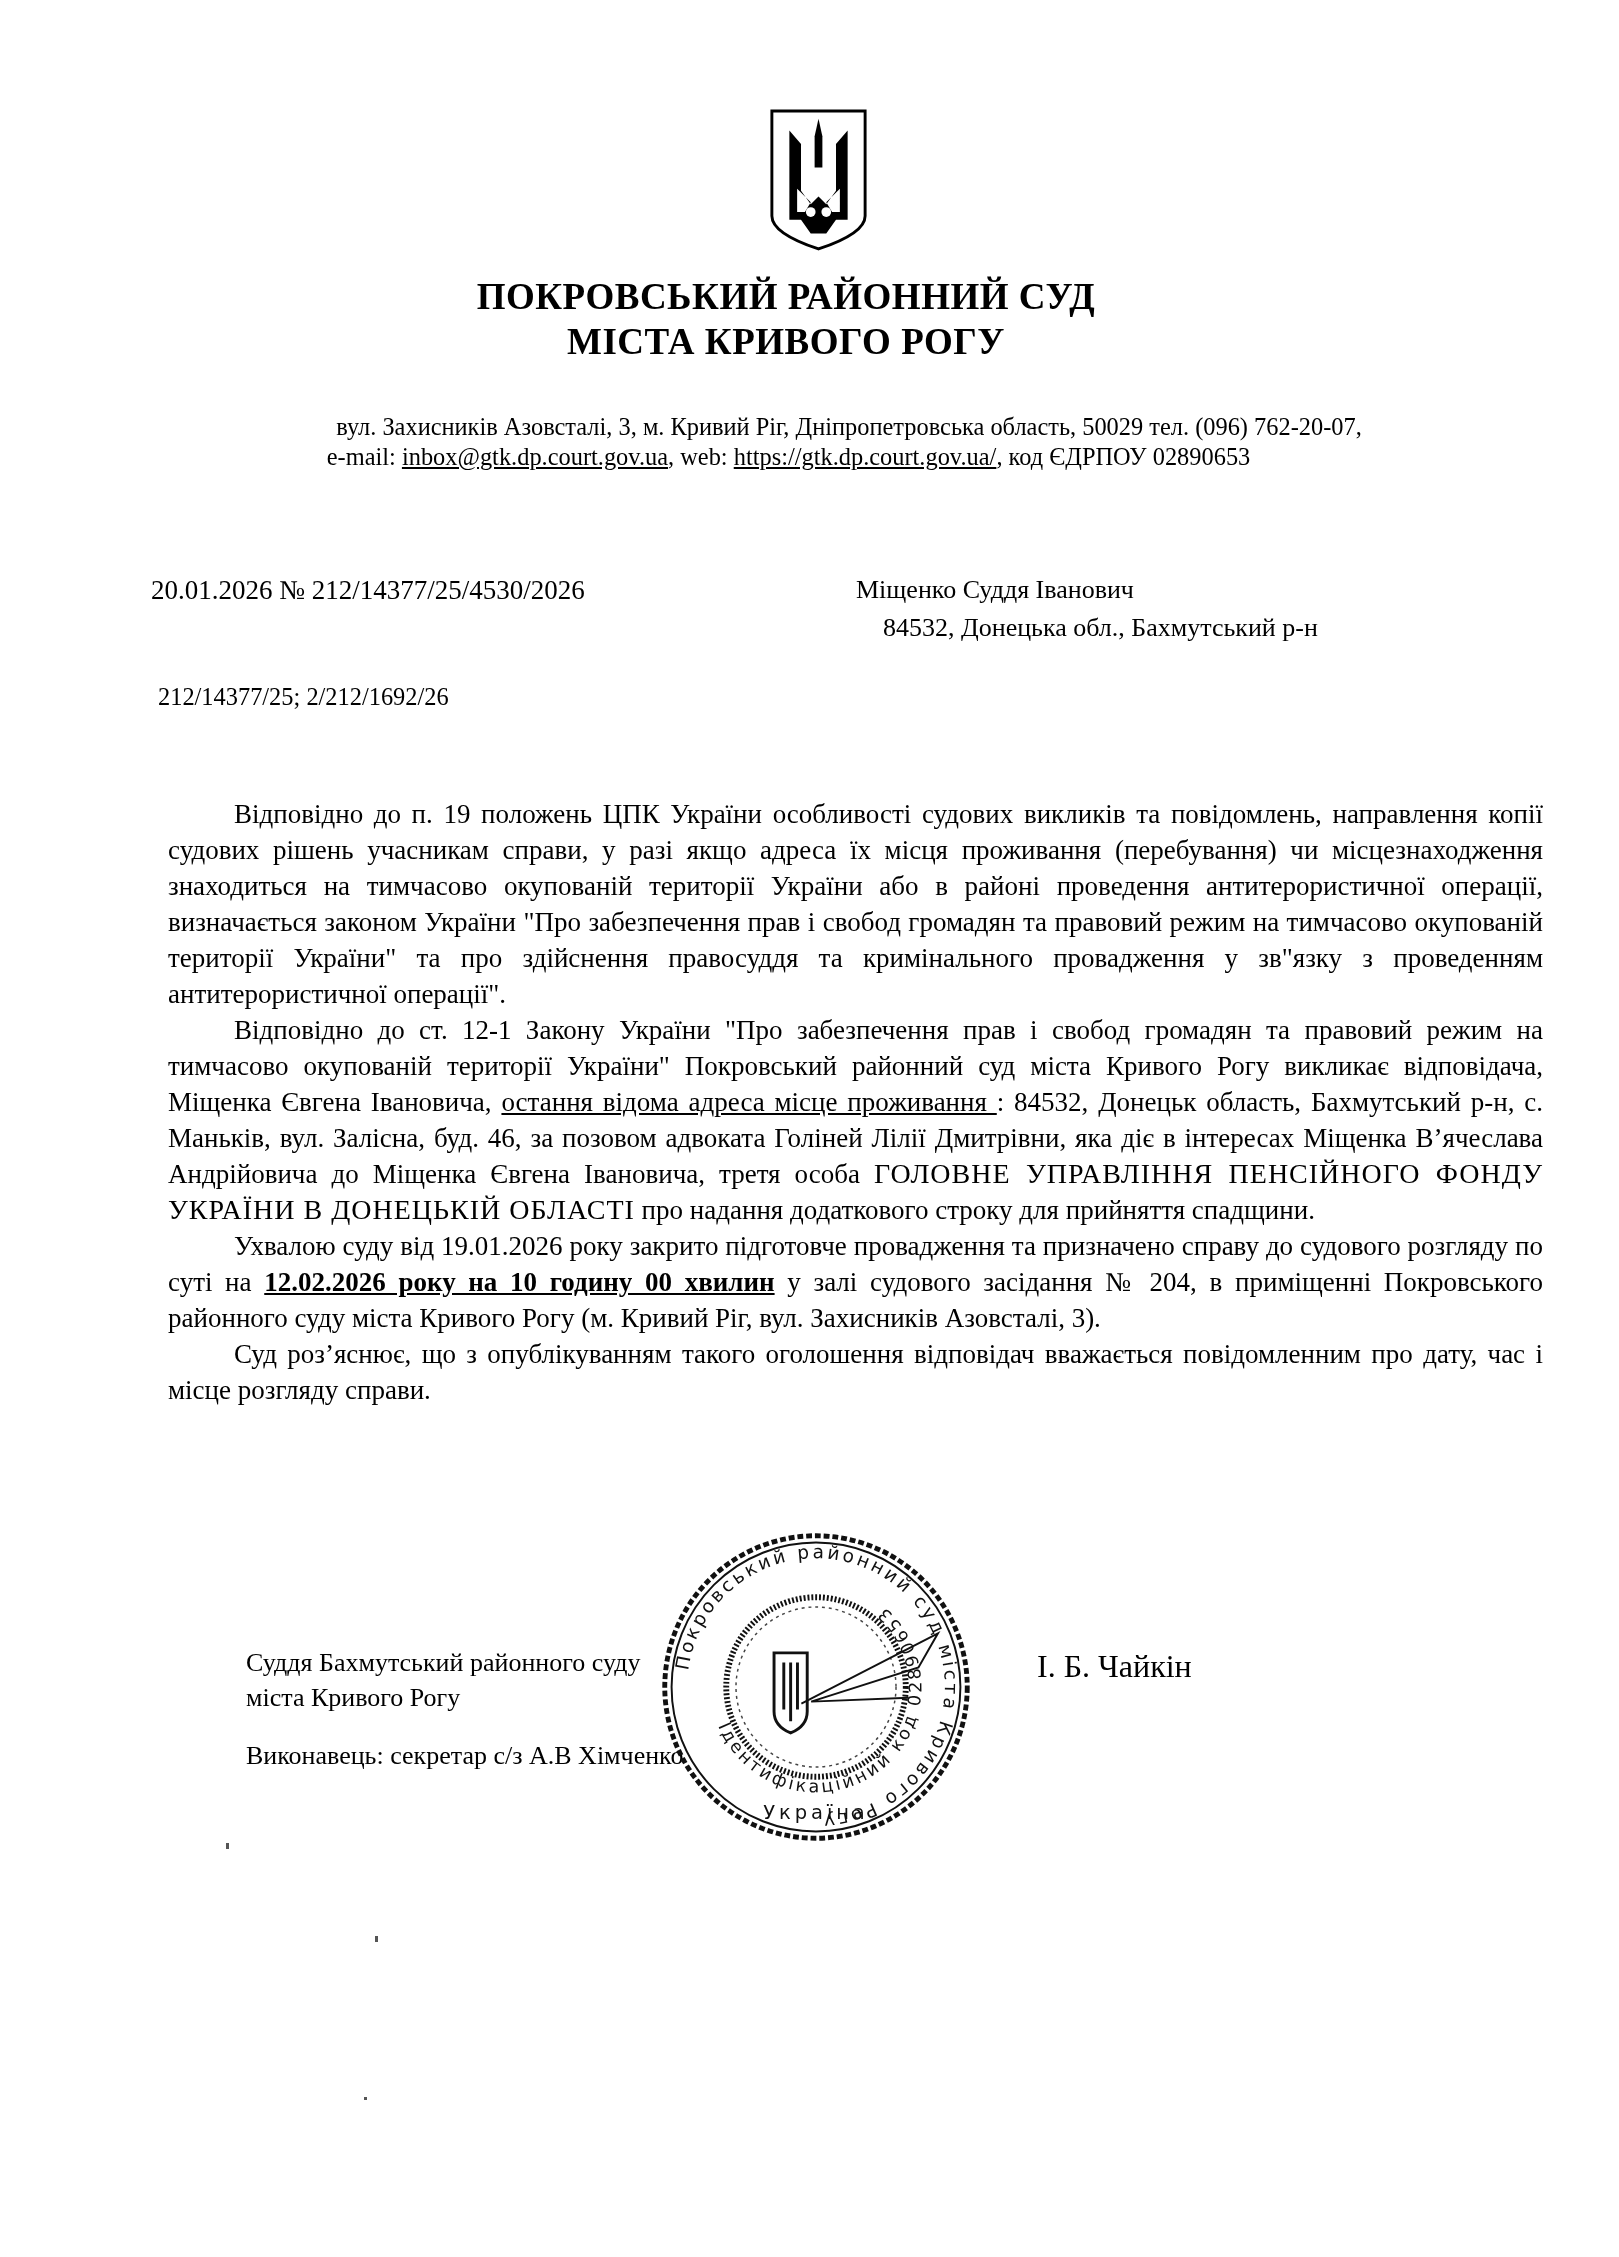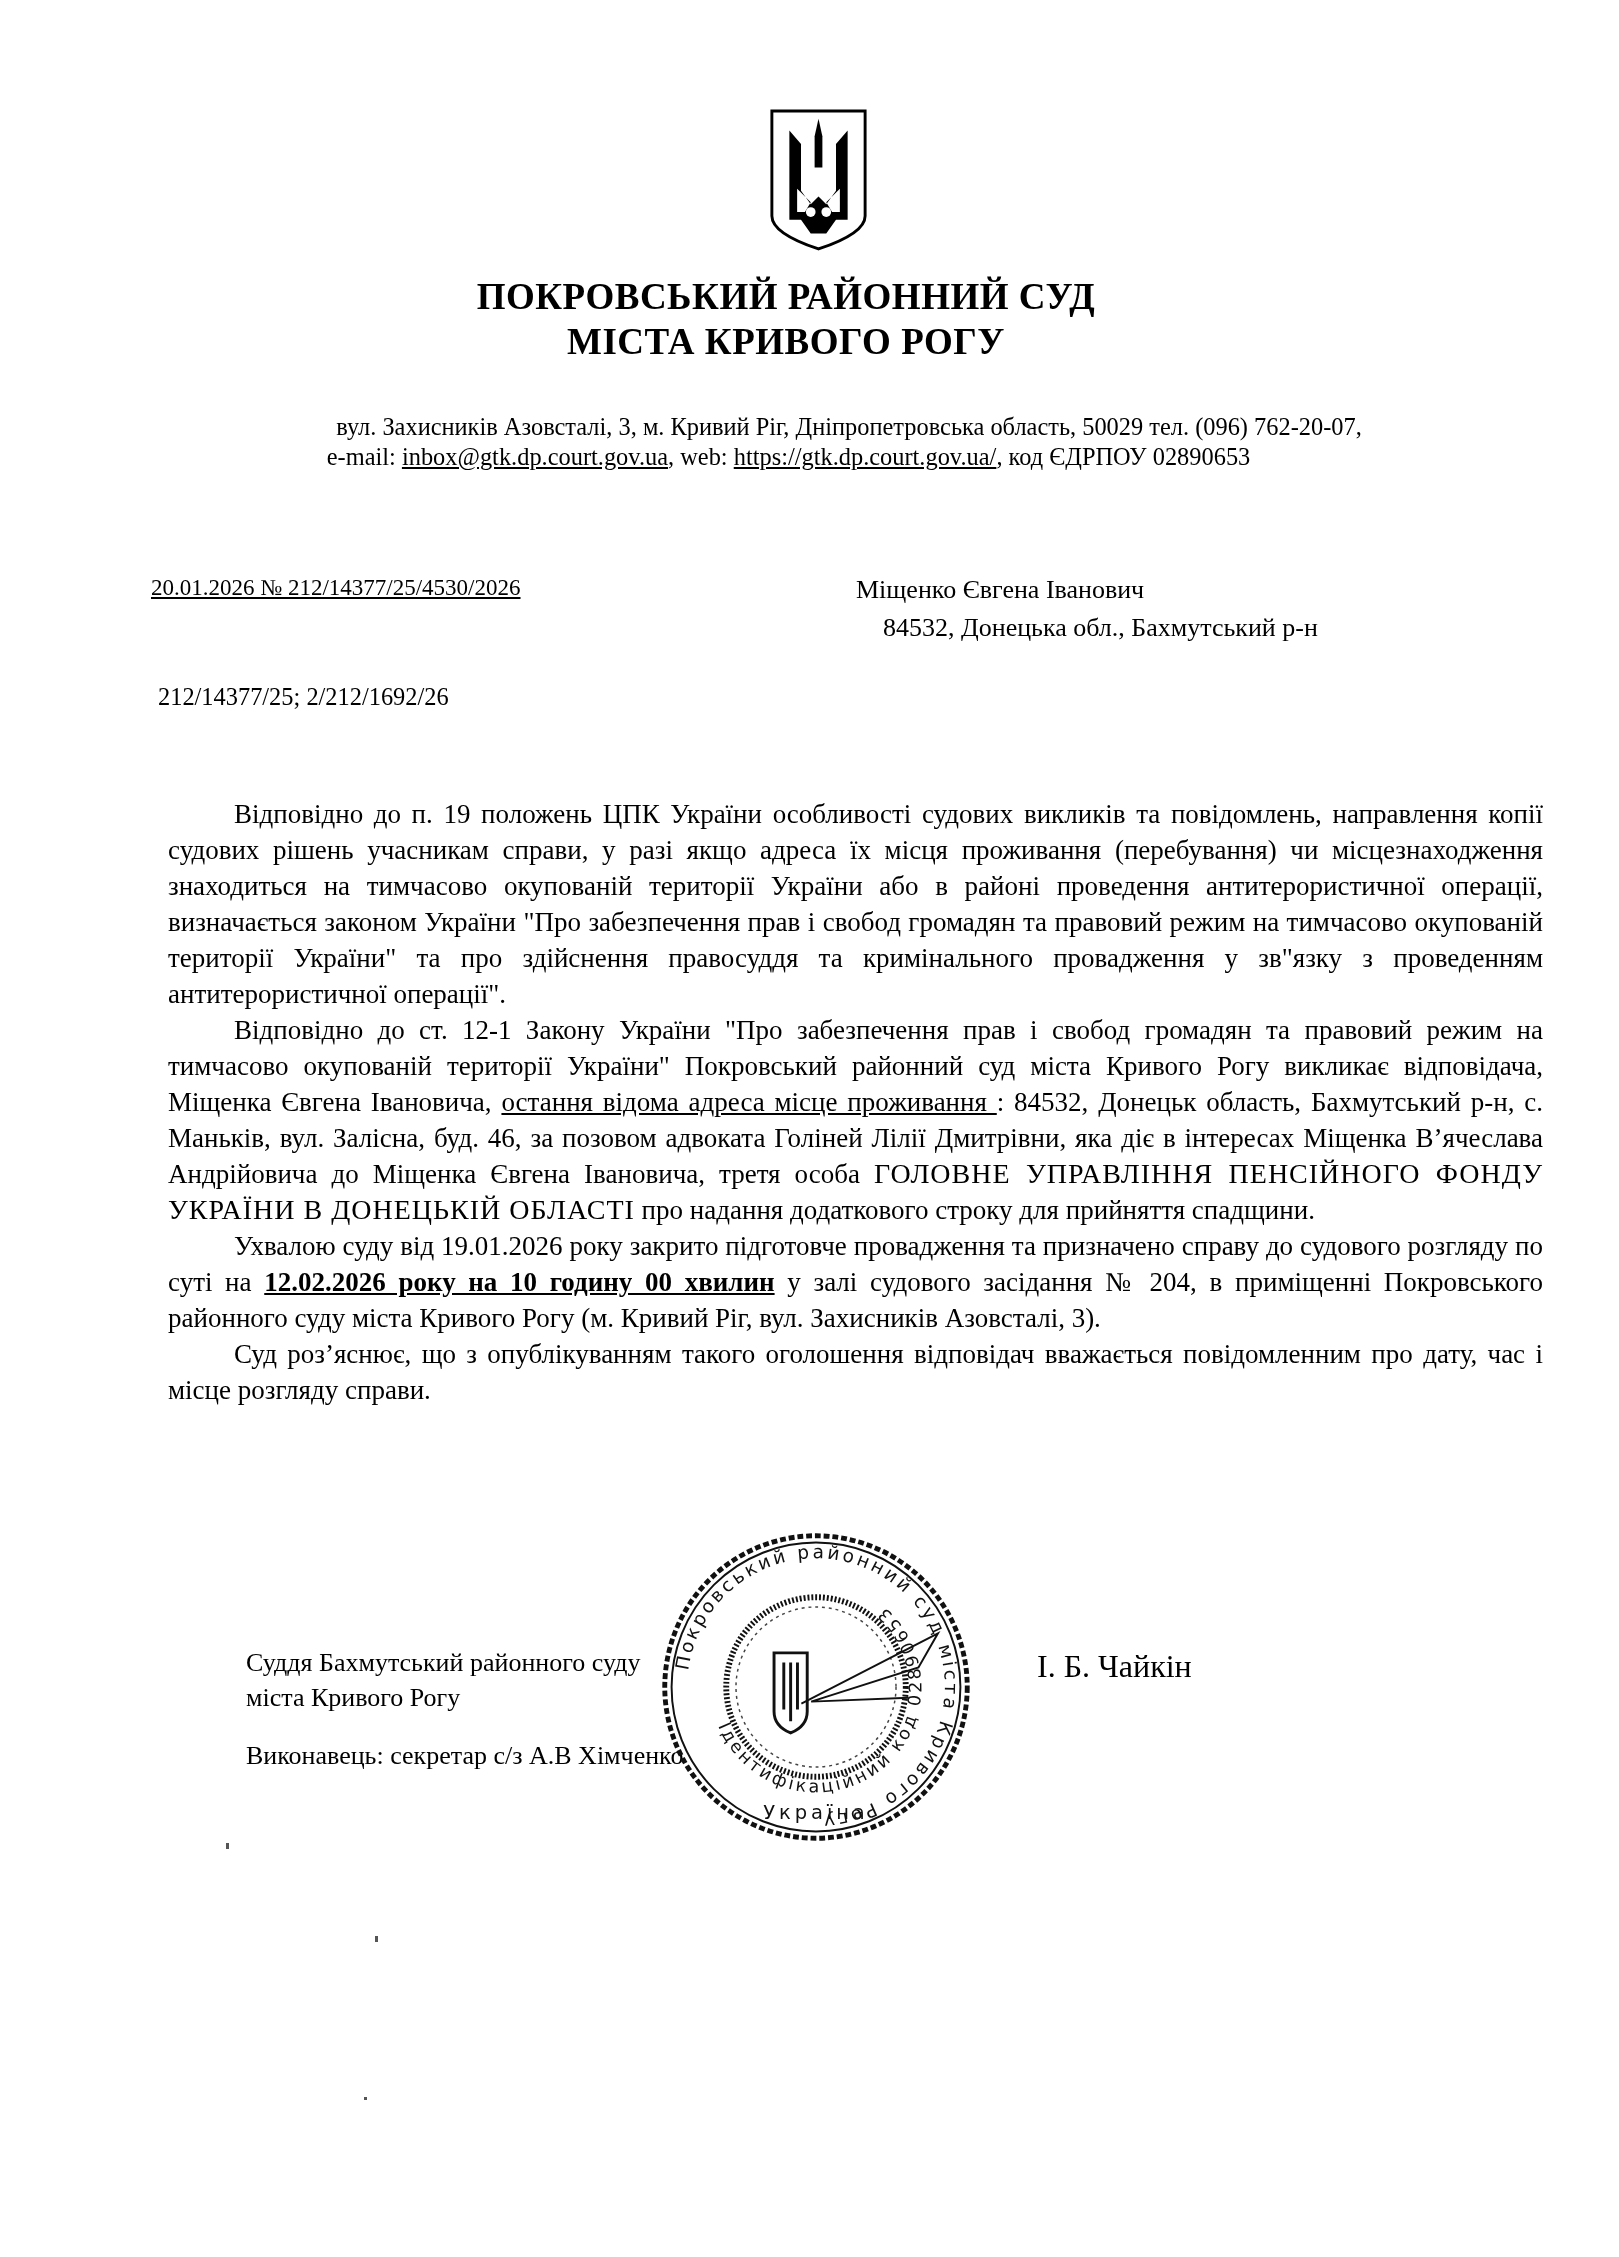--- a/index.html
+++ b/index.html
@@ -14,21 +14,21 @@
     font-size: 37px; letter-spacing: 0.5px; line-height: 43px;
   }
   .t1 { top: 275px; }
   .t2 { top: 320px; }
   .contact {
     left: 0; width: 1620px; text-align: center; font-size: 24.4px; line-height: 32px;
   }
   .c1 { top: 411px; left: 39px; }
   .c2 { top: 441px; left: -21.5px; }
   .u { text-decoration: underline; }
-  .outnum { left: 151px; top: 575px; font-size: 23px; text-decoration: underline; }
+  .outnum { left: 151px; top: 575px; font-size: 27px; }
   .refnum { left: 158px; top: 683px; font-size: 24.4px; }
   .recipient { left: 856px; top: 571px; font-size: 26px; line-height: 38px; }
   .recipient .ind { padding-left: 27px; display: block; }
   .body-text {
     left: 168px; top: 796px; width: 1375px; font-size: 27px; line-height: 36px;
     text-align: justify;
   }
   .body-text p { margin: 0; text-indent: 66px; }
   .caps { font-size: 28px; letter-spacing: 1px; }
   .b { font-weight: bold; text-decoration: underline; }
@@ -57,21 +57,21 @@
 
 <div class="abs contact c1">вул. Захисників Азовсталі, 3, м. Кривий Ріг,  Дніпропетровська область, 50029 тел. (096) 762-20-07,</div>
 <div class="abs contact c2">
   <span>e-mail: </span><span class="u">inbox@gtk.dp.court.gov.ua</span><span>,  web: </span><span class="u">https://gtk.dp.court.gov.ua/</span><span>, код ЄДРПОУ 02890653</span>
 </div>
 
 <div class="abs outnum">20.01.2026 №  212/14377/25/4530/2026</div>
 <div class="abs refnum">212/14377/25; 2/212/1692/26</div>
 
 <div class="abs recipient">
-  <span>Міщенко Євгена Іванович</span>
+  <span>Міщенко Суддя Іванович</span>
   <span class="ind">84532,  Донецька обл.,  Бахмутський р-н</span>
 </div>
 
 <div class="abs body-text">
   <p>Відповідно до п. 19 положень ЦПК України особливості судових викликів та повідомлень, направлення копії судових рішень  учасникам справи, у разі якщо адреса їх місця проживання (перебування) чи місцезнаходження знаходиться на тимчасово окупованій території України або в районі проведення антитерористичної операції, визначається законом України "Про забезпечення прав і свобод громадян та правовий режим на тимчасово окупованій території України" та про здійснення правосуддя та кримінального провадження у зв"язку з проведенням антитерористичної операції".</p>
   <p><span>Відповідно до ст. 12-1 Закону України "Про забезпечення прав і свобод громадян та правовий режим на тимчасово окупованій території України" Покровський районний суд міста Кривого Рогу викликає відповідача, Міщенка Євгена Івановича, </span><span class="u">остання відома адреса місце проживання </span><span>: 84532, Донецьк область, Бахмутський р-н, с. Маньків, вул. Залісна, буд. 46,  за позовом адвоката Голіней Лілії Дмитрівни, яка діє в інтересах Міщенка В’ячеслава Андрійовича до Міщенка Євгена Івановича, третя особа </span><span class="caps">ГОЛОВНЕ УПРАВЛІННЯ ПЕНСІЙНОГО ФОНДУ УКРАЇНИ В ДОНЕЦЬКІЙ ОБЛАСТІ</span><span> про надання додаткового строку для прийняття спадщини.</span></p>
   <p><span>Ухвалою суду від 19.01.2026 року закрито підготовче провадження та призначено справу до судового розгляду по суті на </span><span class="b">12.02.2026 року на 10 годину 00 хвилин</span><span> у залі судового засідання № 204, в приміщенні Покровського районного суду міста Кривого Рогу (м. Кривий Ріг, вул. Захисників Азовсталі, 3).</span></p>
   <p>Суд роз’яснює, що з опублікуванням такого оголошення відповідач вважається повідомленним про дату, час і місце розгляду справи.</p>
 </div>
 

